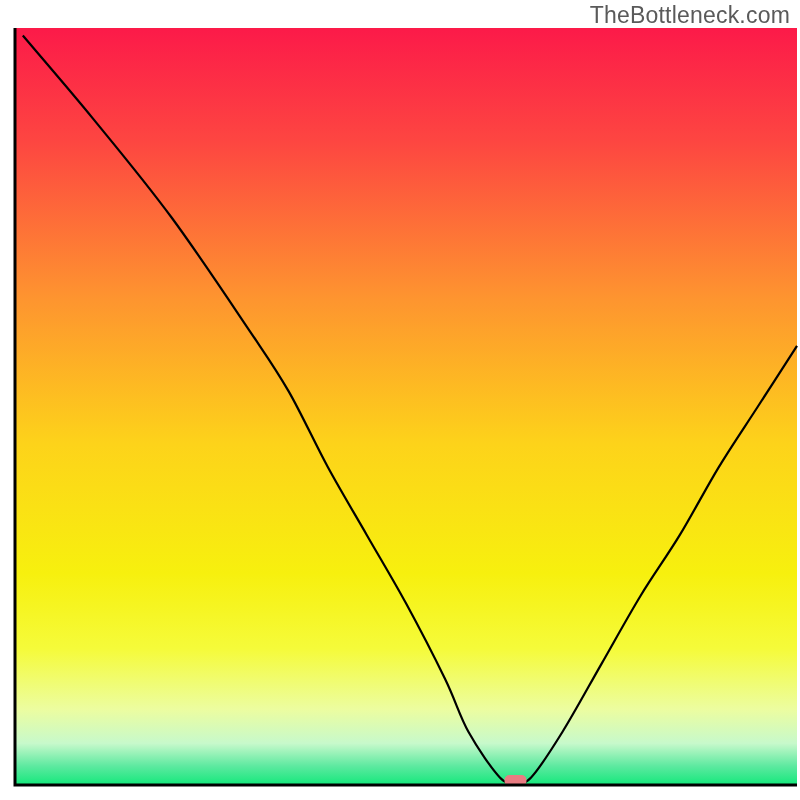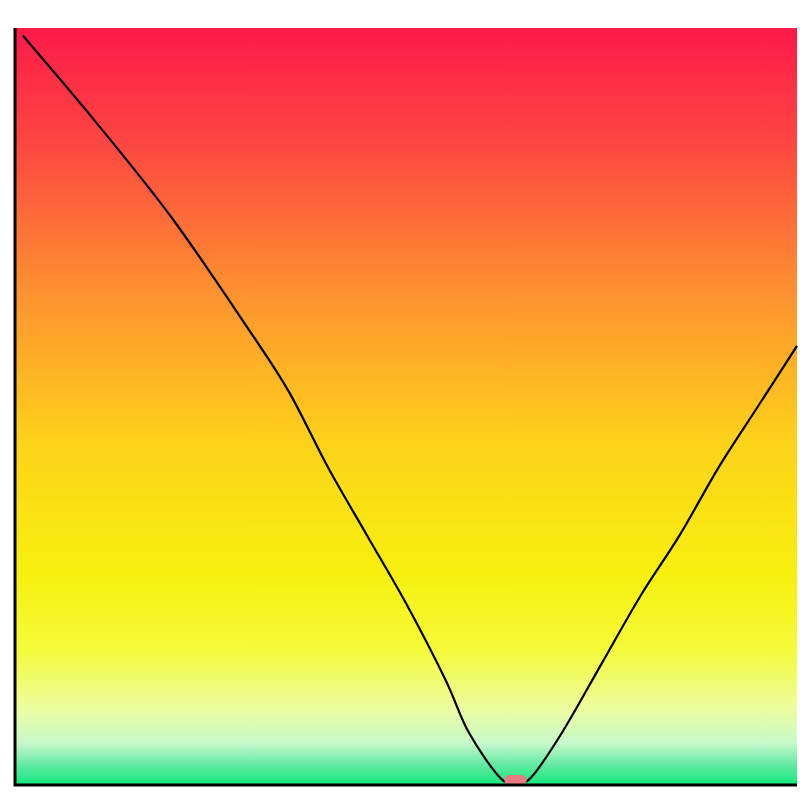--- a/index.html
+++ b/index.html
@@ -30,20 +30,21 @@
     left: 0;
     top: 0;
     width: 800px;
     height: 800px;
   }
 </style>
 </head>
 <body>
 <div class="container">
 
+<div class="watermark">TheBottleneck.com</div>
 
 <svg class="chart" viewBox="0 0 800 800" preserveAspectRatio="none">
   <defs>
     <linearGradient id="bg-grad" x1="0" y1="0" x2="0" y2="1">
           <stop offset="0.00%" stop-color="#fc1a49"></stop>
           <stop offset="15.00%" stop-color="#fd4641"></stop>
           <stop offset="35.00%" stop-color="#fe9230"></stop>
           <stop offset="55.00%" stop-color="#fdd31a"></stop>
           <stop offset="72.00%" stop-color="#f7f00e"></stop>
           <stop offset="82.00%" stop-color="#f5fb3a"></stop>

